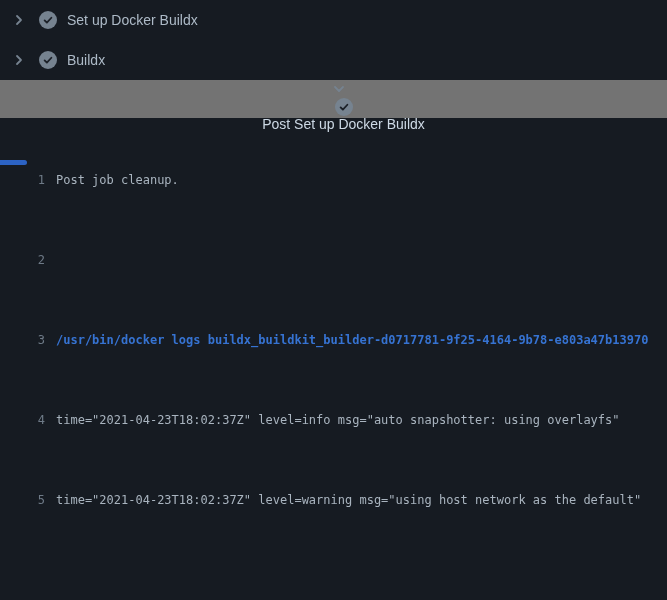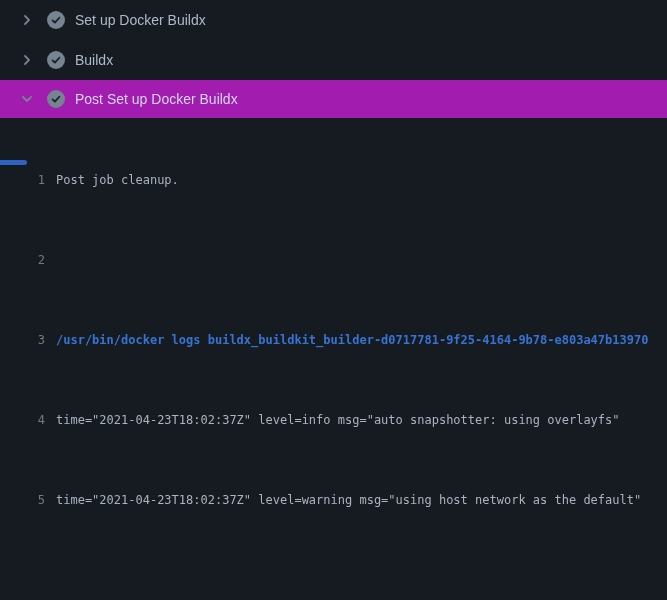--- a/index.html
+++ b/index.html
@@ -8,23 +8,23 @@
     width: 667px; height: 600px; overflow: hidden;
     background: #161b22;
     font-family: "Liberation Sans", sans-serif;
   }
   .app { position: relative; width: 667px; height: 600px; overflow: hidden; }
 
   
   .steps {}
   .step-row {
     height: 40px; display: flex; align-items: center;
-    padding-left: 18px; cursor: pointer;
+    padding-left: 10px; cursor: pointer;
   }
-  .step-row.expanded { background: #a21caf; height: 38px; }
+  .step-row.expanded { background: #737373; height: 38px; flex-direction: column; }
   .chev {
     width: 18px; height: 18px; flex: 0 0 18px;
     display: flex; align-items: center; justify-content: center;
   }
   .chev svg { display: block; }
   .check-circle {
     width: 18px; height: 18px; flex: 0 0 18px; border-radius: 50%;
     background: #768390; margin-left: 11px;
     display: flex; align-items: center; justify-content: center;
   }

